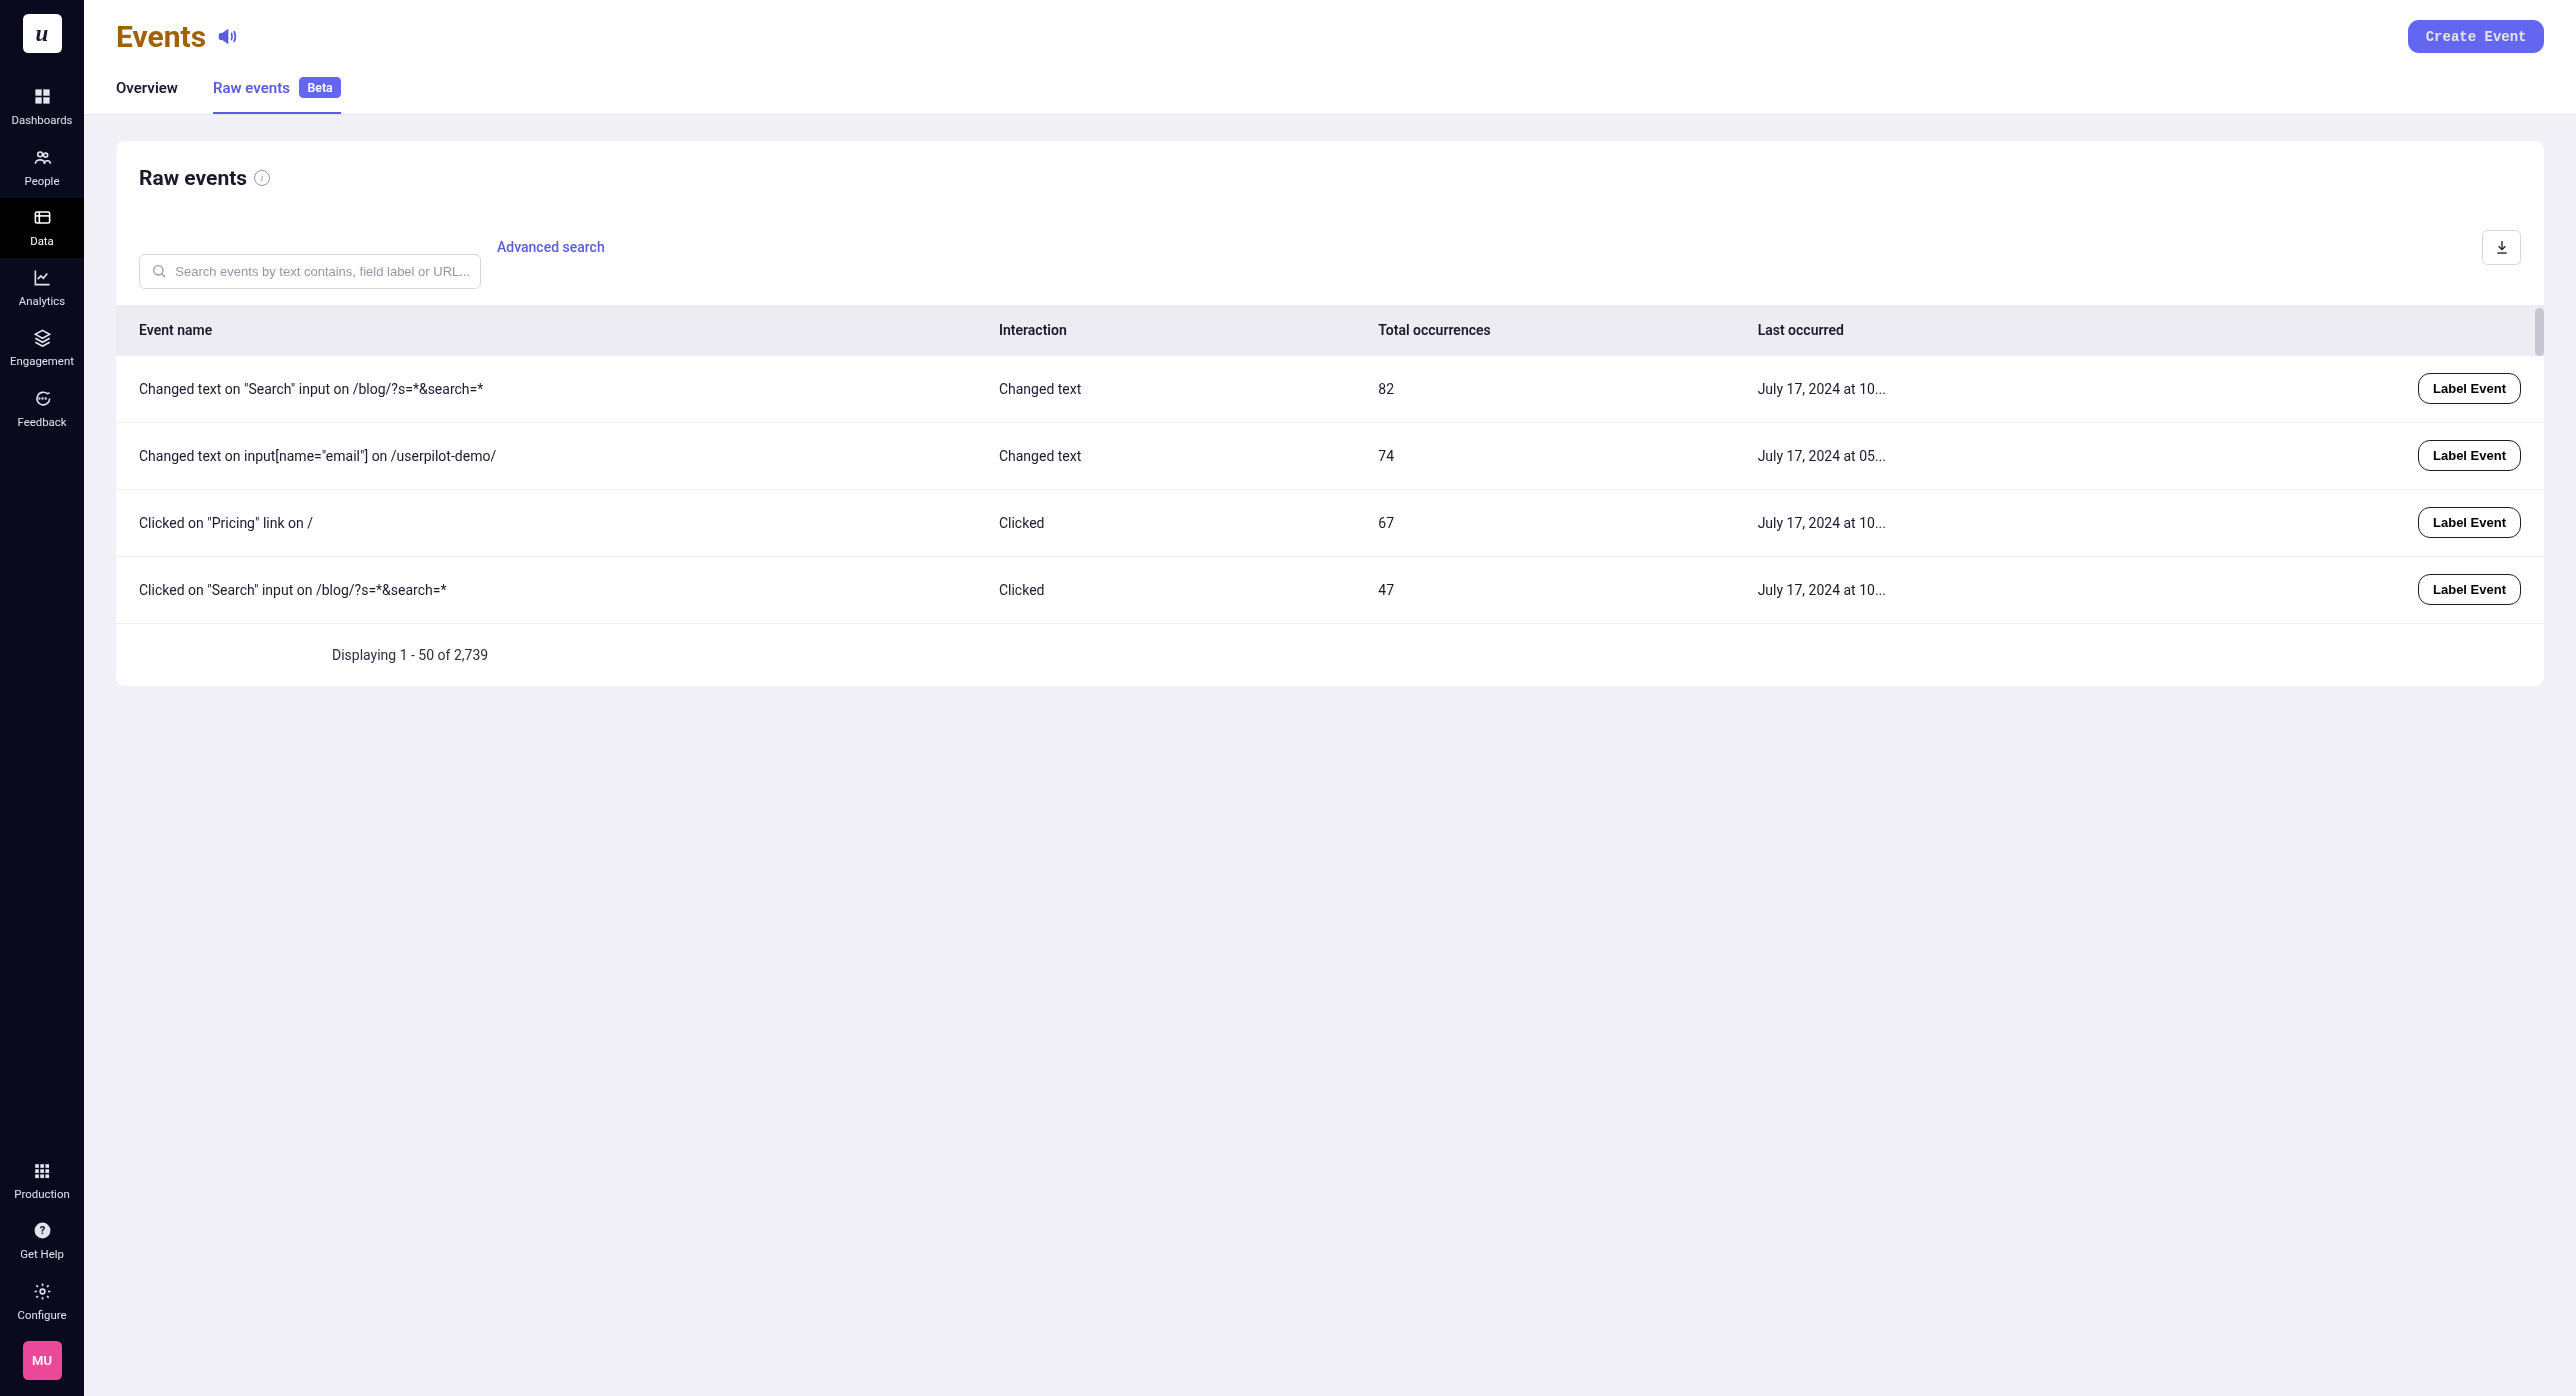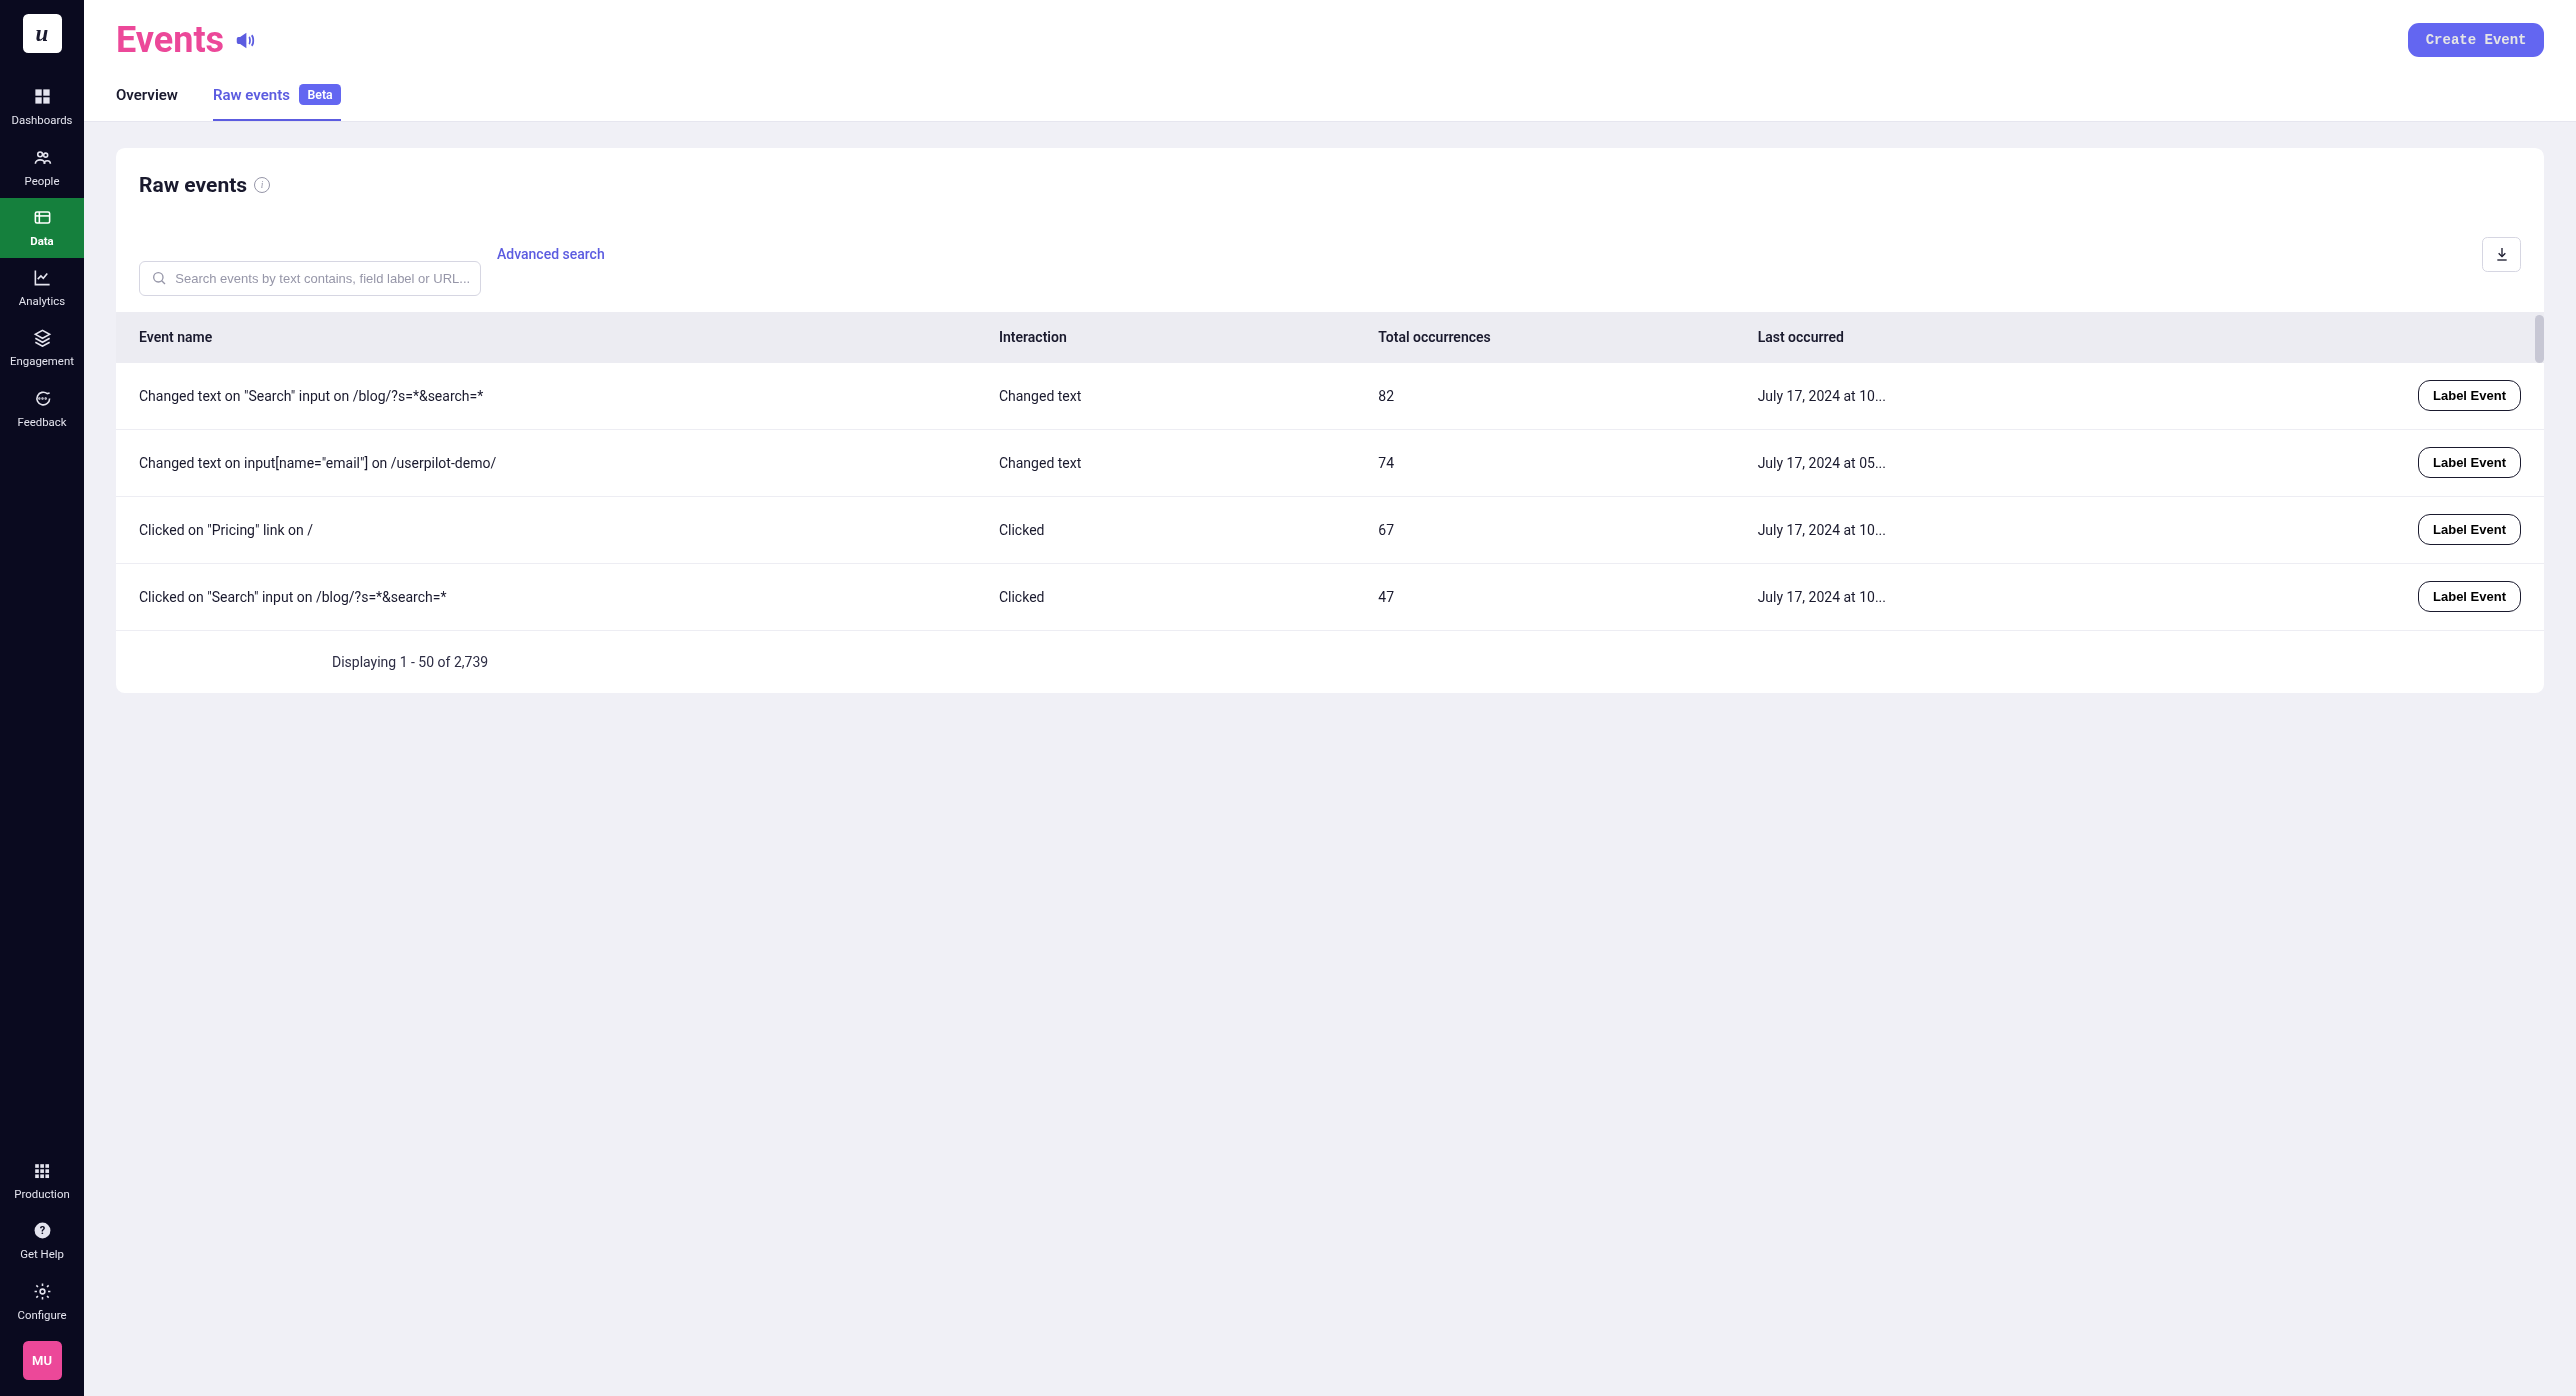--- a/index.html
+++ b/index.html
@@ -51,23 +51,22 @@
       display: flex;
       flex-direction: column;
       align-items: center;
       justify-content: center;
       padding: 8.8px 3.5px 10.5px;
       gap: 6px;
       cursor: pointer;
       color: #e4e4ee;
     }
     .nav-item.active {
-      background: #15803d;
+      background: #000000;
       color: #fff;
-      font-weight: bold;
     }
     .nav-item .nav-icon {
       width: 21px;
       height: 21px;
       display: flex;
       align-items: center;
       justify-content: center;
     }
     .nav-item .nav-label {
       font-size: 11.4px;
@@ -106,23 +105,23 @@
       display: flex;
       align-items: center;
       justify-content: space-between;
     }
     .title-wrap {
       display: flex;
       align-items: center;
       gap: 10.5px;
     }
     .page-title {
-      font-size: 36px;
+      font-size: 30px;
       font-weight: 700;
-      color: #ec4899;
+      color: #a16207;
     }
     .megaphone-icon svg { display: block; }
     .create-btn {
       background: #6366f1;
       color: #e5e5e5;
       border: none;
       border-radius: 11px;
       padding: 8.8px 17.5px;
       font-size: 14px;
       font-weight: 600;

